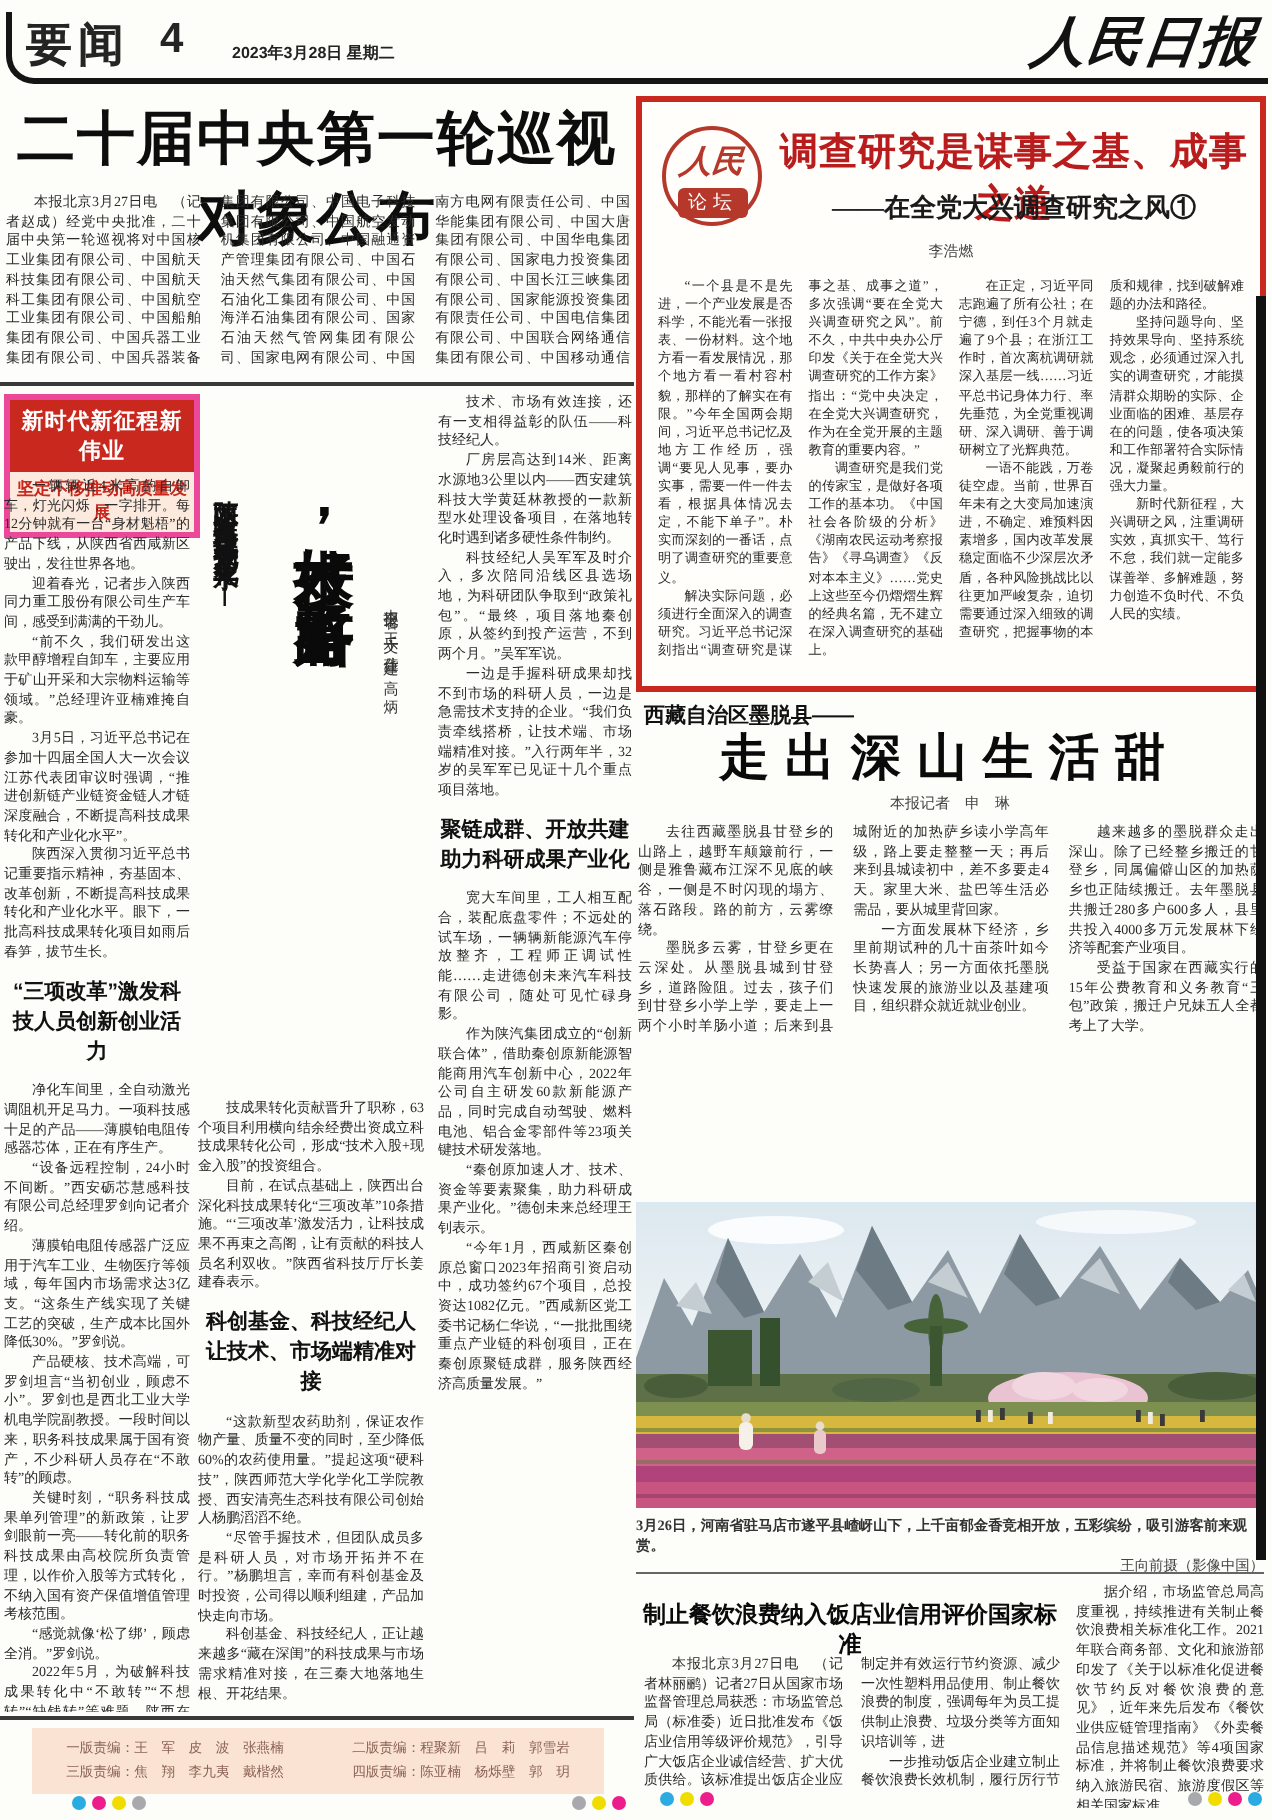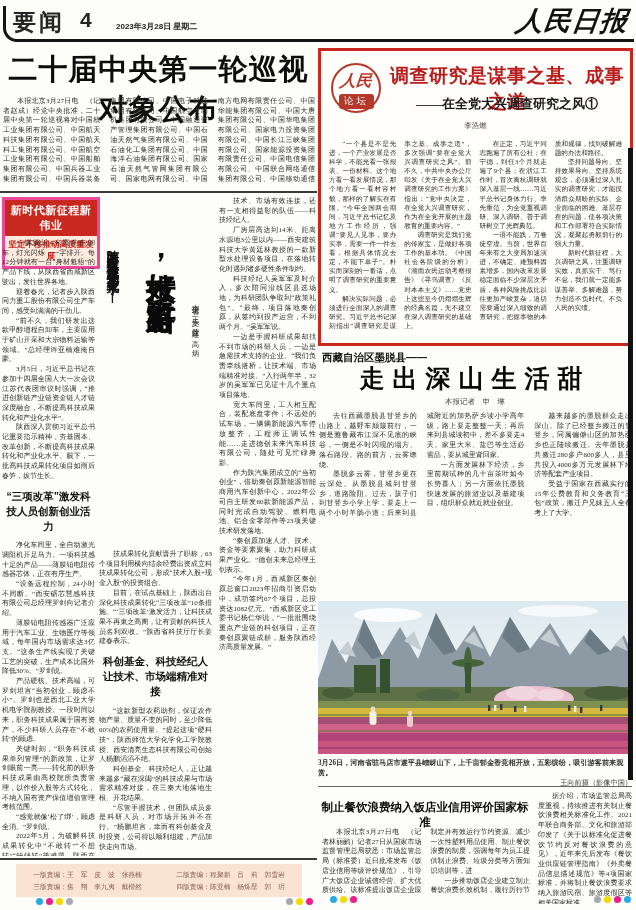--- a/index.html
+++ b/index.html
@@ -140,35 +140,36 @@
   </div>
 
   <div class="small clip" style="left:99px;top:550px;width:113px;height:306px;">
     <div>
         <p>技成果转化贡献晋升了职称，63个项目利用横向结余经费出资成立科技成果转化公司，形成“技术入股+现金入股”的投资组合。</p>
         <p>目前，在试点基础上，陕西出台深化科技成果转化“三项改革”10条措施。“‘三项改革’激发活力，让科技成果不再束之高阁，让有贡献的科技人员名利双收。”陕西省科技厅厅长姜建春表示。</p>
       </div>
     <h3 class="subhead">科创基金、科技经纪人 让技术、市场端精准对接</h3>
     <div>
         <p>“这款新型农药助剂，保证农作物产量、质量不变的同时，至少降低60%的农药使用量。”提起这项“硬科技”，陕西师范大学化学化工学院教授、西安清亮生态科技有限公司创始人杨鹏滔滔不绝。</p>
+        <p>“尽管手握技术，但团队成员多是科研人员，对市场开拓并不在行。”杨鹏坦言，幸而有科创基金及时投资，公司得以顺利组建，产品加快走向市场。</p>
         <p>科创基金、科技经纪人，正让越来越多“藏在深闺”的科技成果与市场需求精准对接，在三秦大地落地生根、开花结果。</p>
-        <p>“尽管手握技术，但团队成员多是科研人员，对市场开拓并不在行。”杨鹏坦言，幸而有科创基金及时投资，公司得以顺利组建，产品加快走向市场。</p>
       </div>
   </div>
 
   <div class="small clip" style="left:219px;top:197px;width:97px;height:659px;">
     <div>
         <p>技术、市场有效连接，还有一支相得益彰的队伍——科技经纪人。</p>
         <p>厂房层高达到14米、距离水源地3公里以内——西安建筑科技大学黄廷林教授的一款新型水处理设备项目，在落地转化时遇到诸多硬性条件制约。</p>
         <p>科技经纪人吴军军及时介入，多次陪同沿线区县选场地，为科研团队争取到“政策礼包”。“最终，项目落地秦创原，从签约到投产运营，不到两个月。”吴军军说。</p>
         <p>一边是手握科研成果却找不到市场的科研人员，一边是急需技术支持的企业。“我们负责牵线搭桥，让技术端、市场端精准对接。”入行两年半，32岁的吴军军已见证十几个重点项目落地。</p>
       </div>
+    <h3 class="subhead">聚链成群、开放共建 助力科研成果产业化</h3>
     <div>
         <p>宽大车间里，工人相互配合，装配底盘零件；不远处的试车场，一辆辆新能源汽车停放整齐，工程师正调试性能……走进德创未来汽车科技有限公司，随处可见忙碌身影。</p>
-        <p>作为陕汽集团成立的“当初创业”，借助秦创原新能源智能商用汽车创新中心，2022年公司自主研发60款新能源产品，同时完成自动驾驶、燃料电池、铝合金零部件等23项关键技术研发落地。</p>
+        <p>作为陕汽集团成立的“创新联合体”，借助秦创原新能源智能商用汽车创新中心，2022年公司自主研发60款新能源产品，同时完成自动驾驶、燃料电池、铝合金零部件等23项关键技术研发落地。</p>
         <p>“秦创原加速人才、技术、资金等要素聚集，助力科研成果产业化。”德创未来总经理王钊表示。</p>
         <p>“今年1月，西咸新区秦创原总窗口2023年招商引资启动中，成功签约67个项目，总投资达1082亿元。”西咸新区党工委书记杨仁华说，“一批批围绕重点产业链的科创项目，正在秦创原聚链成群，服务陕西经济高质量发展。”</p>
       </div>
   </div>
 
   <div class="rule" style="left:0;top:858px;width:317px;height:2px;"></div>
 
   <div class="footer-box">
     <span>一版责编：王　军　皮　波　张燕楠</span>
     <span>二版责编：程聚新　吕　莉　郭雪岩</span>

